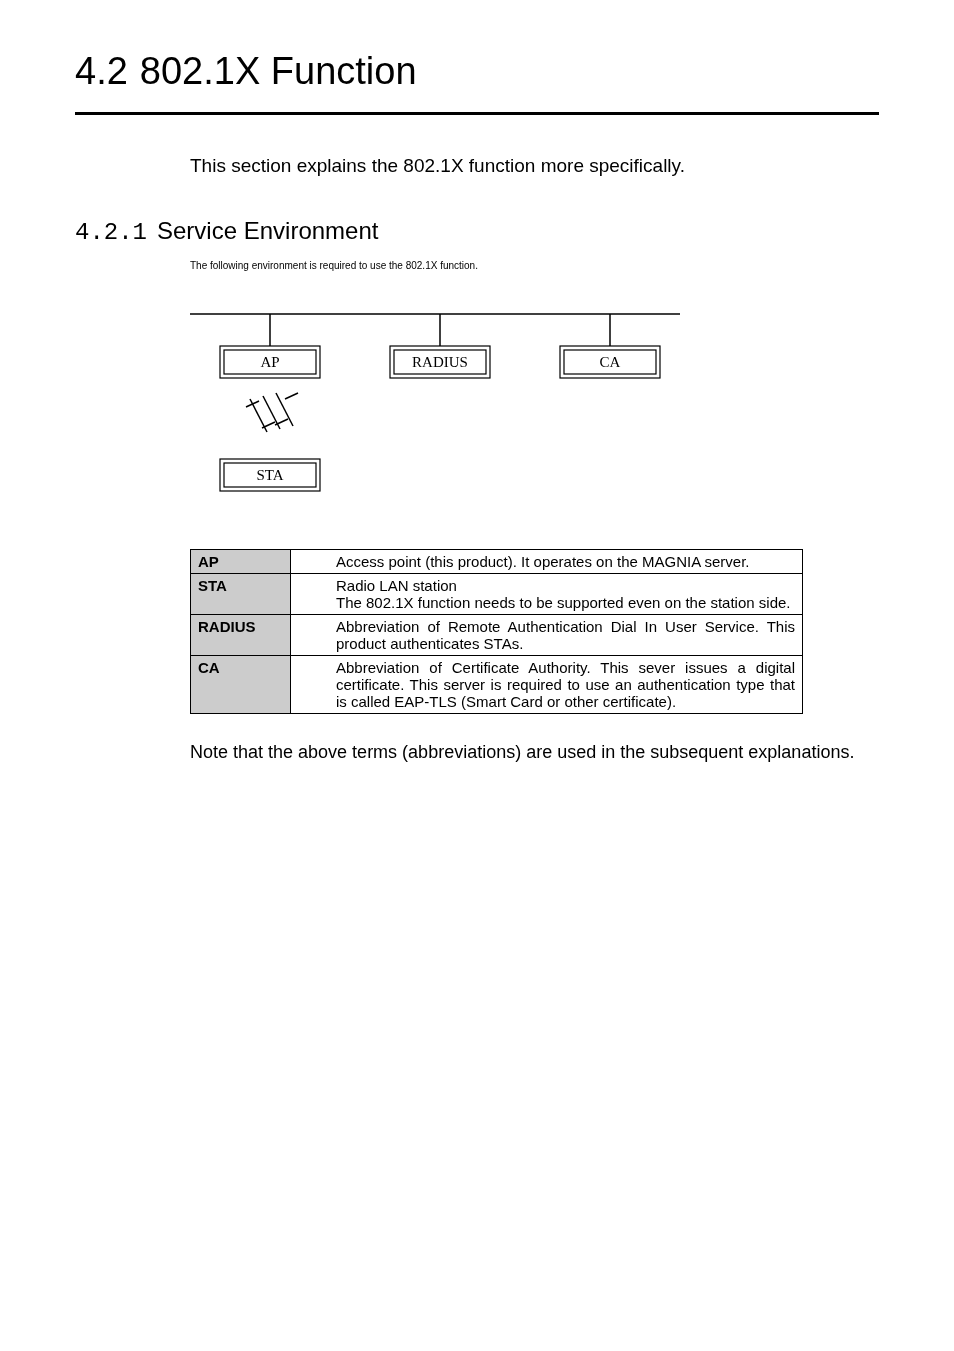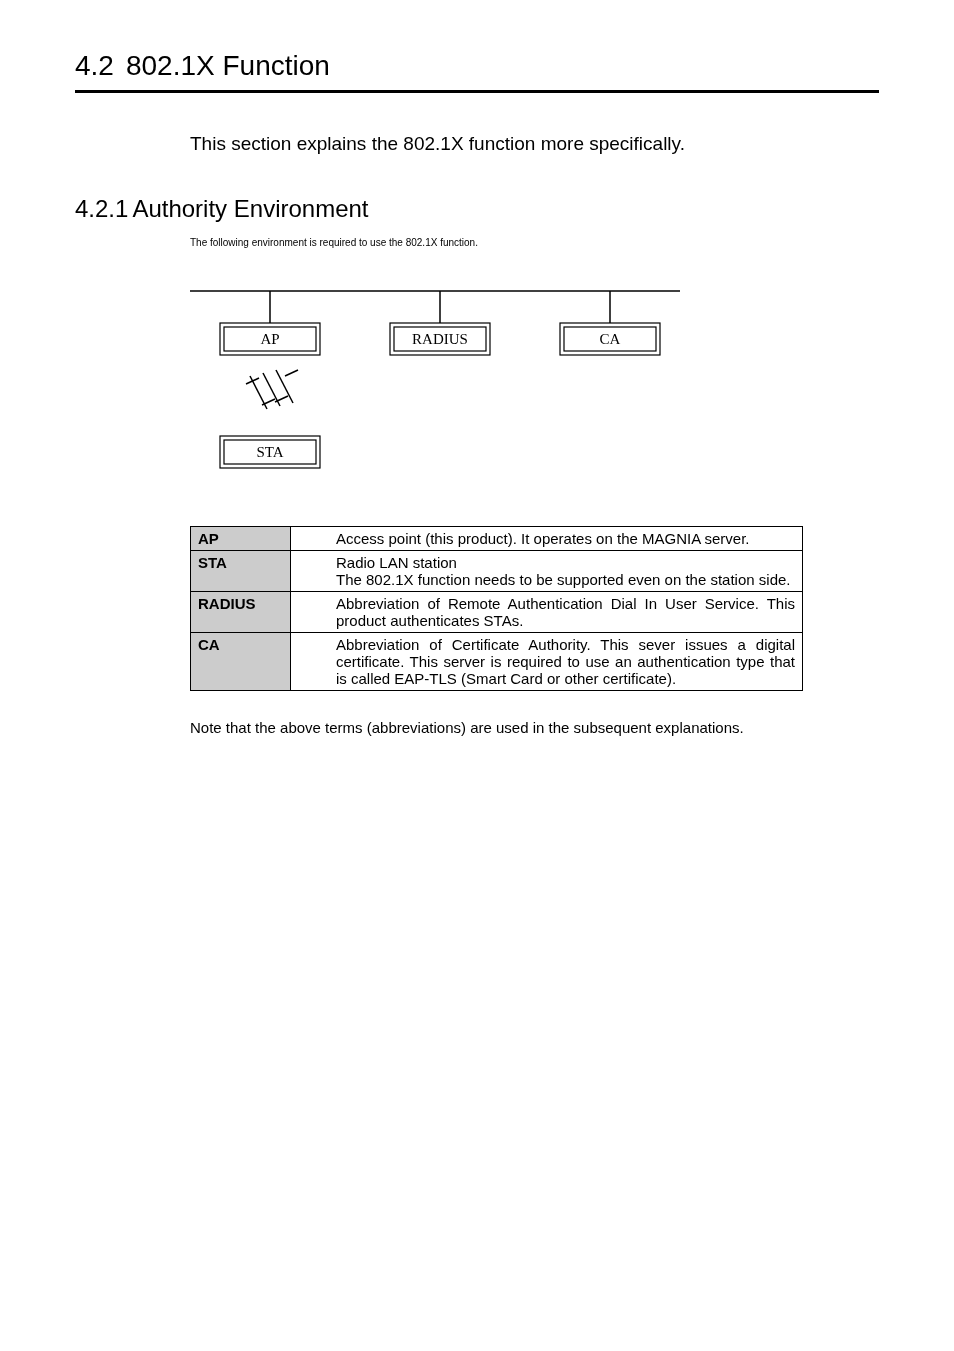--- a/index.html
+++ b/index.html
@@ -9,42 +9,42 @@
     }
     body {
       font-family: Arial, sans-serif;
       background: #fff;
       width: 954px;
       height: 1351px;
       padding: 50px 75px;
       color: #000;
     }
     .section-title {
-      font-size: 28px;
+      font-size: 38px;
       font-weight: normal;
       border-bottom: 3px solid #000;
-      padding-bottom: 8px;
+      padding-bottom: 19px;
       margin-bottom: 40px;
     }
     .section-number {
       margin-right: 12px;
     }
     .intro-text {
       font-size: 19px;
       margin-left: 115px;
       margin-bottom: 40px;
     }
     .subsection-title {
       font-size: 24px;
       font-weight: normal;
       margin-bottom: 14px;
     }
     .subsection-number {
-      font-family: Liberation Sans, sans-serif;
-      margin-right: 4px;
+      font-family: Liberation Mono, monospace;
+      margin-right: 10px;
     }
     .subsection-intro {
       font-size: 10px;
       margin-left: 115px;
       margin-bottom: 33px;
     }
     .diagram {
       margin-left: 115px;
       margin-bottom: 45px;
     }
@@ -68,35 +68,35 @@
     td.term-cell {
       background: #ccc;
       font-weight: bold;
       width: 100px;
     }
     td.desc-cell {
       text-align: justify;
       padding-left: 45px;
     }
     .note-text {
-      font-size: 15px;
+      font-size: 18px;
       margin-left: 115px;
     }
   </style>
 </head>
 <body>
 
 <h1 class="section-title">
   <span class="section-number">4.2</span><span>802.1X Function</span>
 </h1>
 
 <p class="intro-text">This section explains the 802.1X function more specifically.</p>
 
 <h2 class="subsection-title">
-  <span class="subsection-number">4.2.1</span><span>Authority Environment</span>
+  <span class="subsection-number">4.2.1</span><span>Service Environment</span>
 </h2>
 
 <p class="subsection-intro">The following environment is required to use the 802.1X function.</p>
 
 <div class="diagram">
   <svg width="500" height="200" viewBox="0 0 500 200">
 
     <line x1="0" y1="10" x2="490" y2="10" stroke="#000" stroke-width="1.5"></line>
 
     <line x1="80" y1="10" x2="80" y2="42" stroke="#000" stroke-width="1.5"></line>

